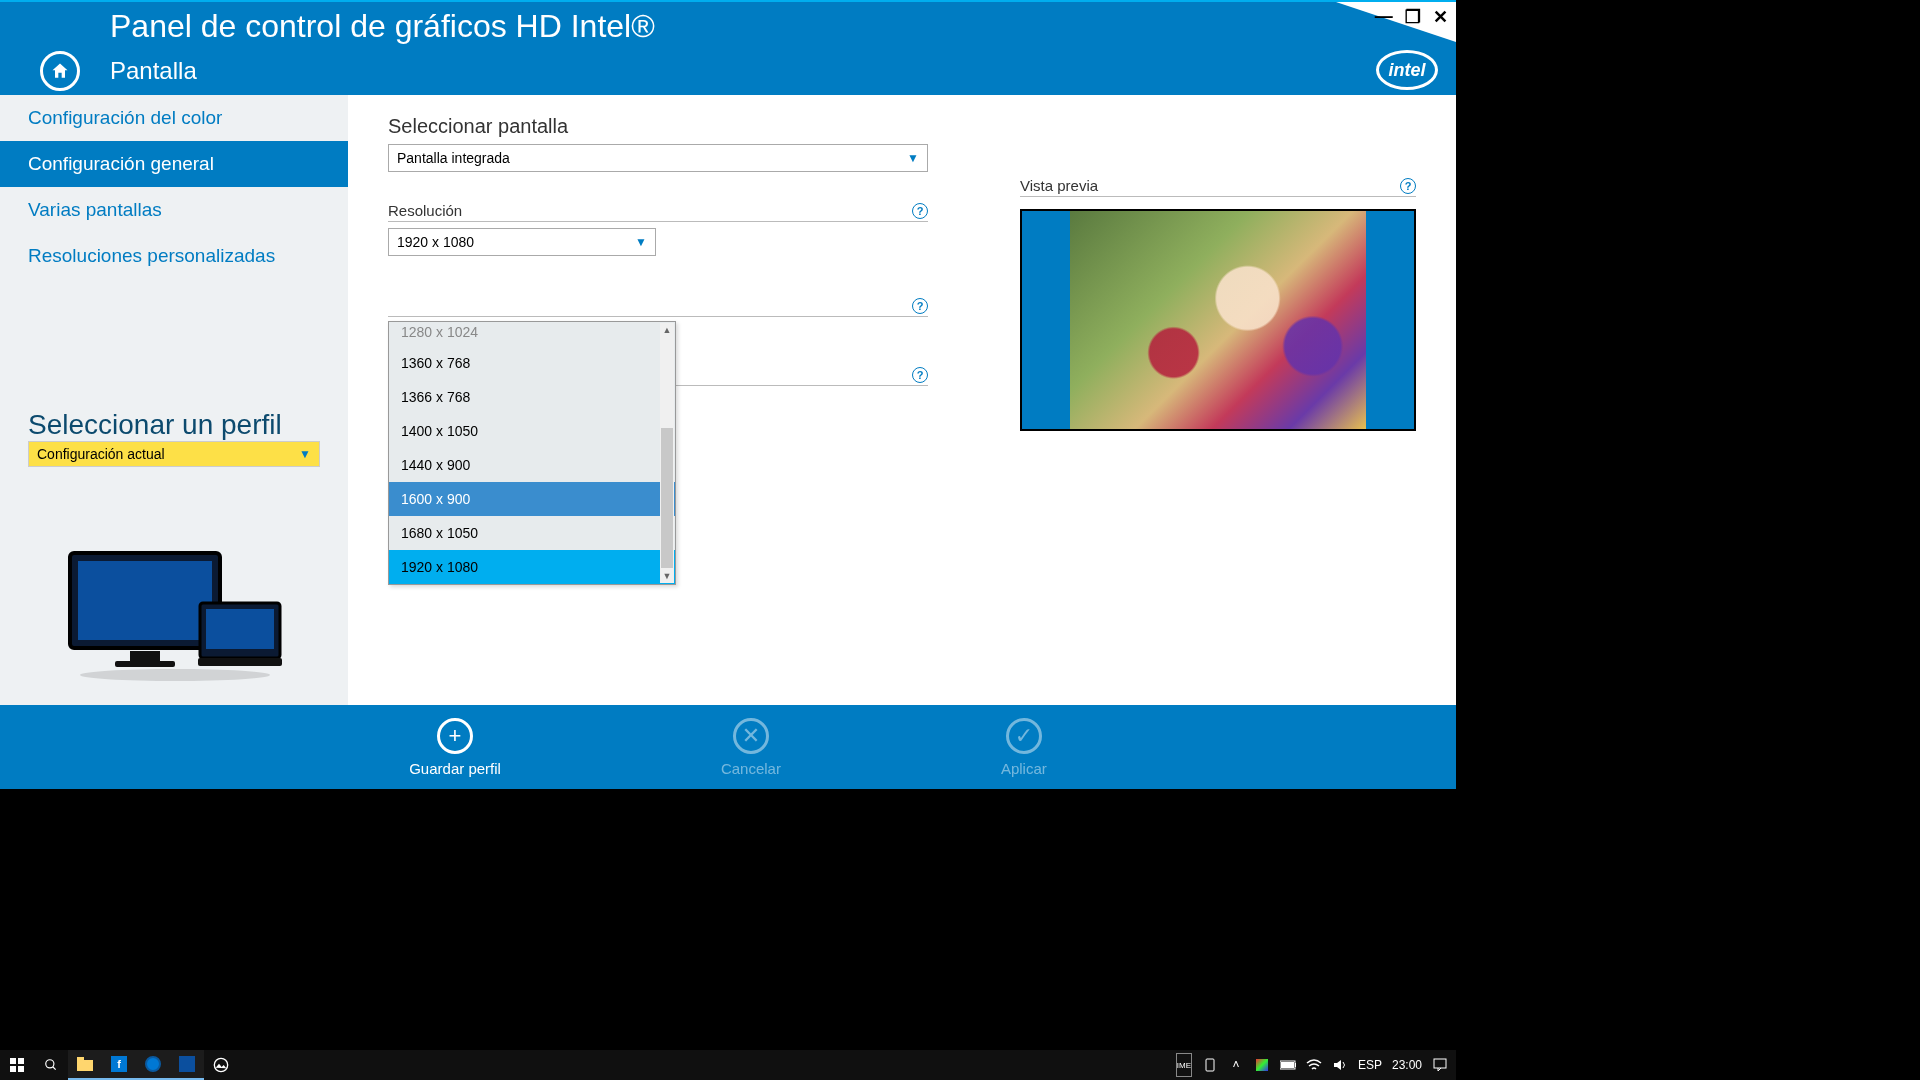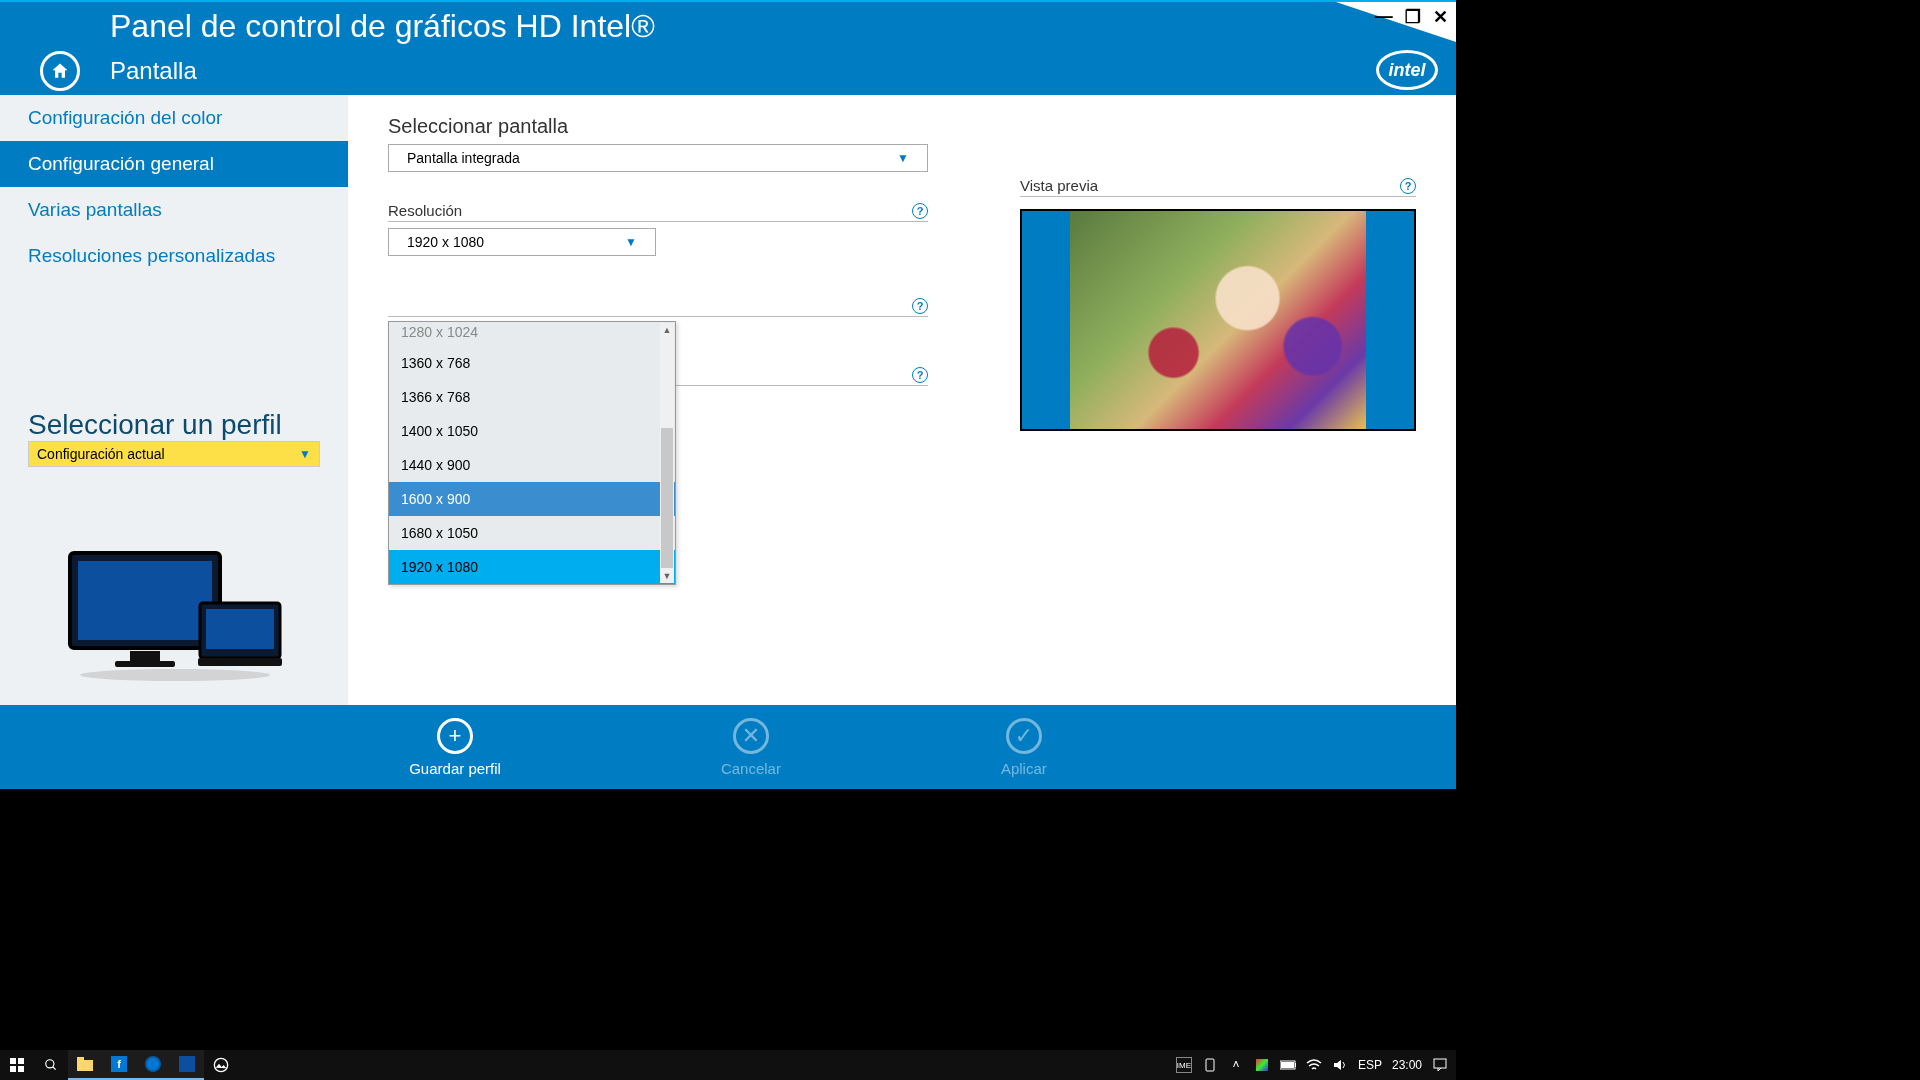--- a/index.html
+++ b/index.html
@@ -34,21 +34,21 @@
 
 
 .main { flex: 1; padding: 20px 40px 0 40px; position: relative; }
 .columns { display: flex; gap: 92px; }
 .col-left { width: 540px; }
 .col-right { flex: 1; }
 
 .section-label { font-size: 20px; color: #333; font-weight: 300; margin-bottom: 6px; }
 .row-label { font-size: 15px; color: #333; display: flex; justify-content: space-between; align-items: flex-end; border-bottom: 1px solid #bbb; padding-bottom: 2px; margin-top: 22px; }
 .help-icon { width: 16px; height: 16px; border: 1.5px solid #007cc2; border-radius: 50%; color: #007cc2; font-size: 11px; display: inline-flex; align-items: center; justify-content: center; font-weight: 600; cursor: pointer; }
-.dd { margin-top: 6px; width: 268px; border: 1px solid #aaa; background: #fff; padding: 5px 18px; font-size: 14px; display: flex; justify-content: space-between; align-items: center; cursor: pointer; }
+.dd { margin-top: 6px; width: 268px; border: 1px solid #aaa; background: #fff; padding: 5px 8px; font-size: 14px; display: flex; justify-content: space-between; align-items: center; cursor: pointer; }
 .dd-wide { width: 100%; }
 .chev { font-size: 12px; }
 .chev.blue { color: #007cc2; }
 
 
 .dd-list { position: absolute; width: 288px; border: 1px solid #999; background: #e7ebed; box-shadow: 2px 2px 4px rgba(0,0,0,.15); z-index: 10; }
 .dd-item { padding: 9px 12px; font-size: 14px; cursor: pointer; }
 .dd-item.cut { padding-top: 2px; padding-bottom: 6px; color: #888; }
 .dd-item.hover { background: #3a8dce; color: #fff; }
 .dd-item.selected { background: #00aeef; color: #000; }
@@ -67,21 +67,21 @@
 .footer-btn { display: flex; flex-direction: column; align-items: center; gap: 6px; cursor: pointer; color: #fff; font-size: 15px; }
 .footer-btn.disabled { opacity: .45; cursor: default; }
 .circle-icon { width: 36px; height: 36px; border: 3px solid #fff; border-radius: 50%; display: flex; align-items: center; justify-content: center; font-size: 22px; font-weight: 300; }
 
 
 .taskbar { position: absolute; bottom: 0; left: 0; width: 1456px; height: 30px; background: #101010; display: flex; align-items: center; color: #fff; font-size: 12px; }
 .tb-left { display: flex; align-items: center; gap: 0; }
 .tb-icon { width: 34px; height: 30px; display: flex; align-items: center; justify-content: center; cursor: pointer; }
 .tb-icon.active { border-bottom: 2px solid #76b9ed; background: rgba(255,255,255,.05); }
 .tb-right { margin-left: auto; display: flex; align-items: center; gap: 10px; padding-right: 8px; }
-.tb-sys { width: 16px; height: 16px; display:flex; align-items:center; justify-content:center; }
+.tb-sys { width: 16px; height: 24px; display:flex; align-items:center; justify-content:center; }
 </style>
 </head>
 <body>
 
 <div class="app-window">
 
   <div class="header">
     <div class="corner-cut"></div>
     <div class="win-ctrls">
       <span>—</span>

